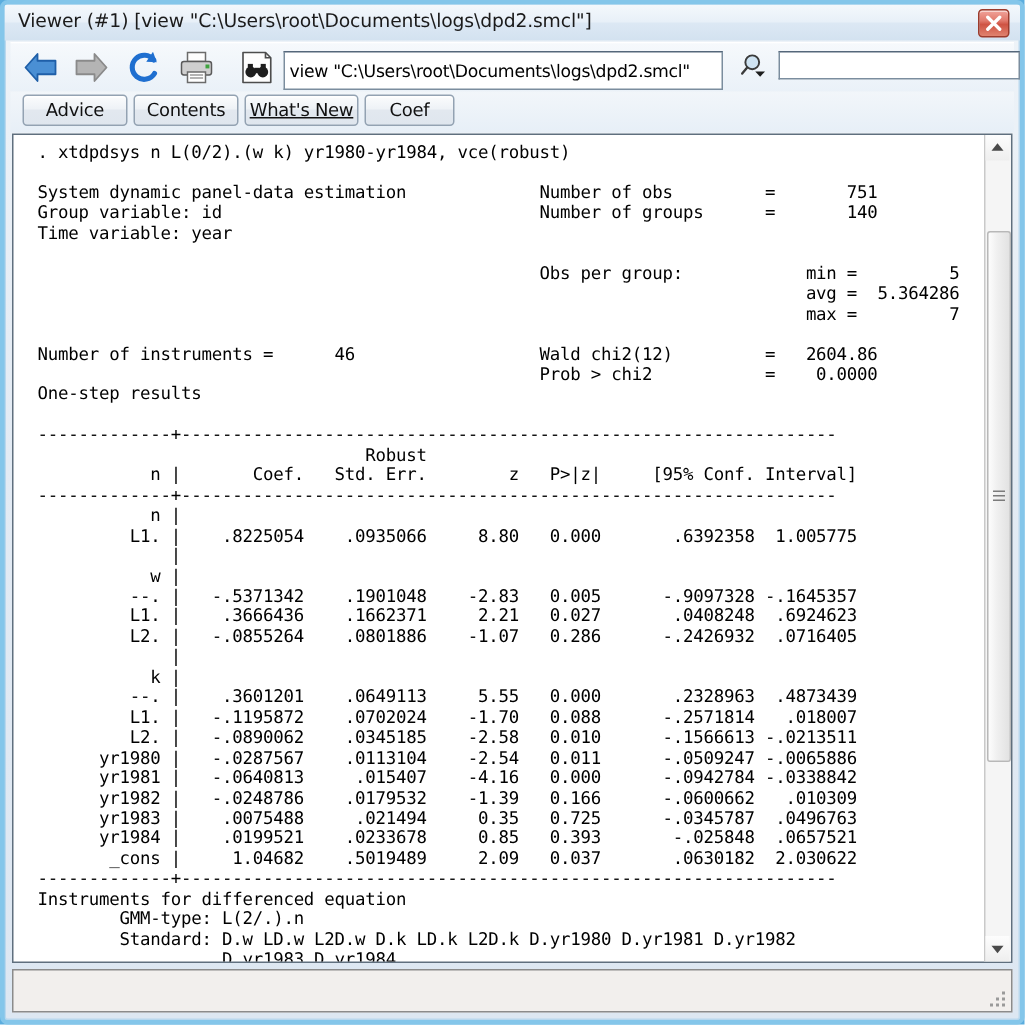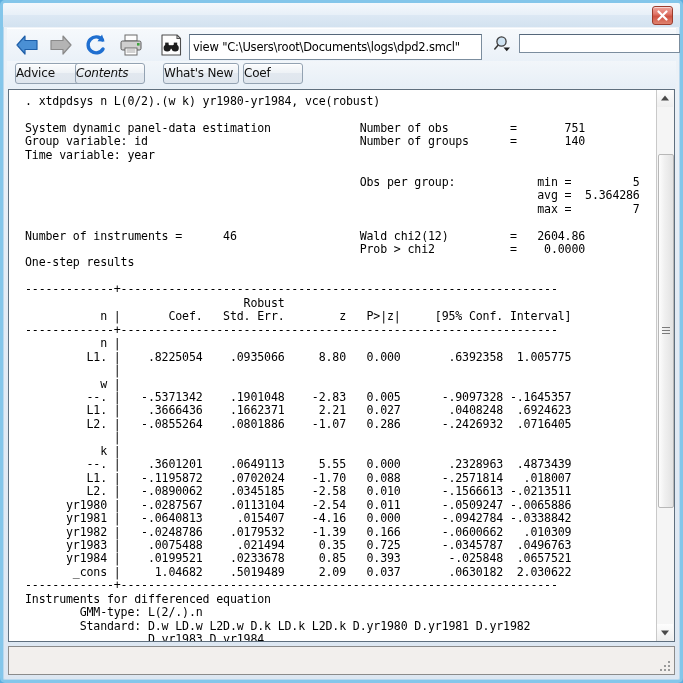--- a/index.html
+++ b/index.html
@@ -67,28 +67,28 @@
   }
   
   #navrow{
     position:absolute;left:4px;top:58px;right:4px;height:27px;
     background:linear-gradient(180deg,#f2f6fa 0%,#e7eff7 100%);
   }
   .navbtn{
     position:absolute;top:2px;height:21px;box-sizing:border-box;
     background:linear-gradient(180deg,#fbfcfd 0%,#eef2f6 45%,#e2e8ef 50%,#dfe6ee 100%);
     border:1px solid #93a2b2;border-radius:3px;
-    font-size:12px;color:#111;line-height:19px;
+    font-size:12px;color:#111;text-align:center;line-height:19px;
     cursor:pointer;
     box-shadow:inset 0 1px 0 #ffffff;
     letter-spacing:-0.2px;
   }
   #nav-advice{left:8px;width:70px;}
-  #nav-contents{left:68px;width:70px;font-style:italic;}
-  #nav-whatsnew{left:156px;width:76px;}
+  #nav-contents{left:82px;width:70px;}
+  #nav-whatsnew{left:156px;width:76px;text-decoration:underline;}
   #nav-news{left:236px;width:60px;}
   
   #pane{
     position:absolute;left:5px;top:86px;right:5px;bottom:38px;
     background:#ffffff;
     border:1px solid #5f6f7e;
     box-sizing:border-box;
     overflow:hidden;
   }
   #content{
@@ -135,20 +135,21 @@
   }
   #grip{position:absolute;right:2px;bottom:1px;width:12px;height:12px;}
   #grip i{position:absolute;width:2px;height:2px;background:#9a9a9a;}
 </style>
 </head>
 <body>
 
 <div id="window">
 
   <div id="titlebar">
+    <div id="title-text">Viewer (#1) [view "C:\Users\root\Documents\logs\dpd2.smcl"]</div>
     <div id="close-btn">
       <svg width="11" height="11" viewBox="0 0 11 11">
         <path d="M1.5 1.5 L9.5 9.5 M9.5 1.5 L1.5 9.5" stroke="#ffffff" stroke-width="2.2" stroke-linecap="round"></path>
       </svg>
     </div>
   </div>
 
   <div id="toolbar">
 
     <div class="tbtn" id="tb-back">

